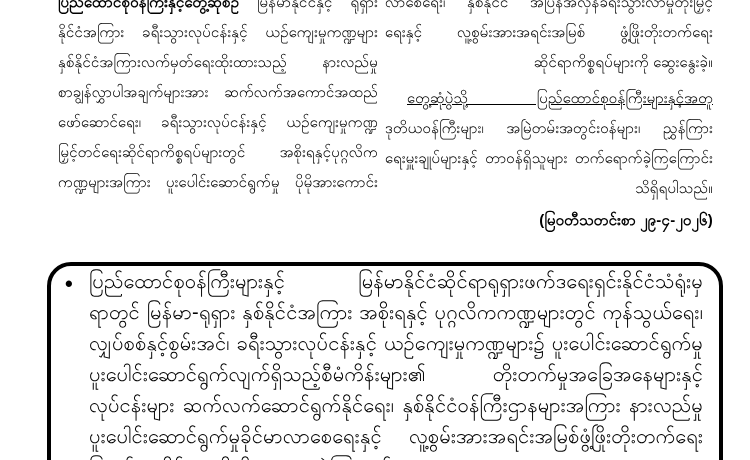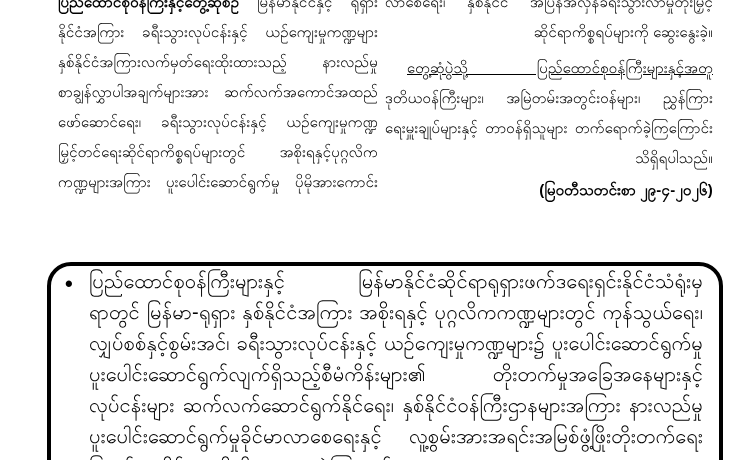--- a/index.html
+++ b/index.html
@@ -98,20 +98,21 @@
       <div class="ln j">နိုင်ငံအကြား ခရီးသွားလုပ်ငန်းနှင့် ယဉ်ကျေးမှုကဏ္ဍများ</div>
       <div class="ln j">နှစ်နိုင်ငံအကြားလက်မှတ်ရေးထိုးထားသည့် နားလည်မှု</div>
       <div class="ln j">စာချွန်လွှာပါအချက်များအား ဆက်လက်အကောင်အထည်</div>
       <div class="ln j">ဖော်ဆောင်ရေး၊ ခရီးသွားလုပ်ငန်းနှင့် ယဉ်ကျေးမှုကဏ္ဍ</div>
       <div class="ln j">မြှင့်တင်ရေးဆိုင်ရာကိစ္စရပ်များတွင် အစိုးရနှင့်ပုဂ္ဂလိက</div>
       <div class="ln j">ကဏ္ဍများအကြား ပူးပေါင်းဆောင်ရွက်မှု ပိုမိုအားကောင်း</div>
     </div>
 
     <div class="col col-right">
       <div class="ln j">လာစေရေး၊ နှစ်နိုင်ငံ အပြန်အလှန်ခရီးသွားလာမှုတိုးမြှင့်</div>
+      <div class="ln j">ရေးနှင့် လူ့စွမ်းအားအရင်းအမြစ် ဖွံ့ဖြိုးတိုးတက်ရေး</div>
       <div class="ln">ဆိုင်ရာကိစ္စရပ်များကို ဆွေးနွေးခဲ့။</div>
       <div class="ln j pgap indent">တွေ့ဆုံပွဲသို့ ပြည်ထောင်စုဝန်ကြီးများနှင့်အတူ</div>
       <div class="ln j">ဒုတိယဝန်ကြီးများ၊ အမြဲတမ်းအတွင်းဝန်များ၊ ညွှန်ကြား</div>
       <div class="ln j">ရေးမှူးချုပ်များနှင့် တာဝန်ရှိသူများ တက်ရောက်ခဲ့ကြကြောင်း</div>
       <div class="ln">သိရှိရပါသည်။</div>
       <div class="ln attribution">(မြဝတီသတင်းစာ ၂၉-၄-၂၀၂၆)</div>
     </div>
 
   </div>
 

